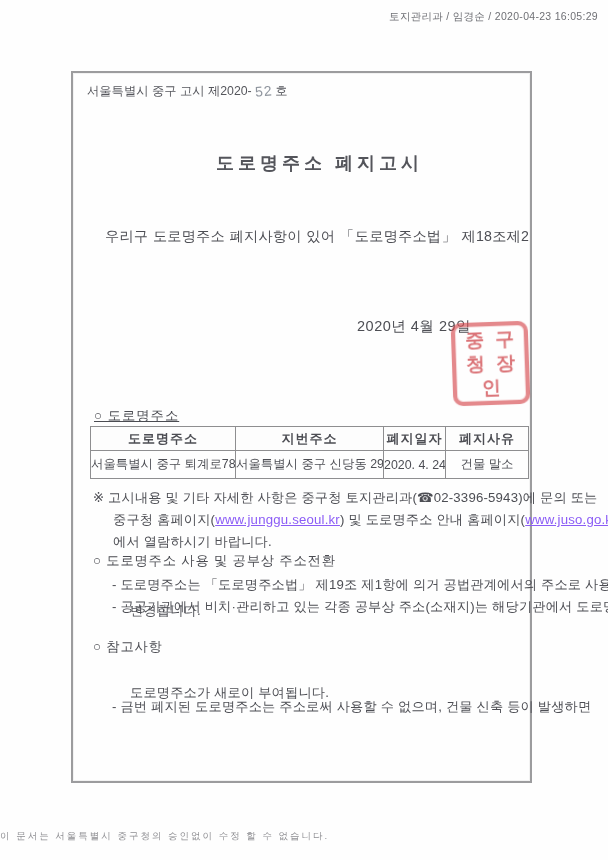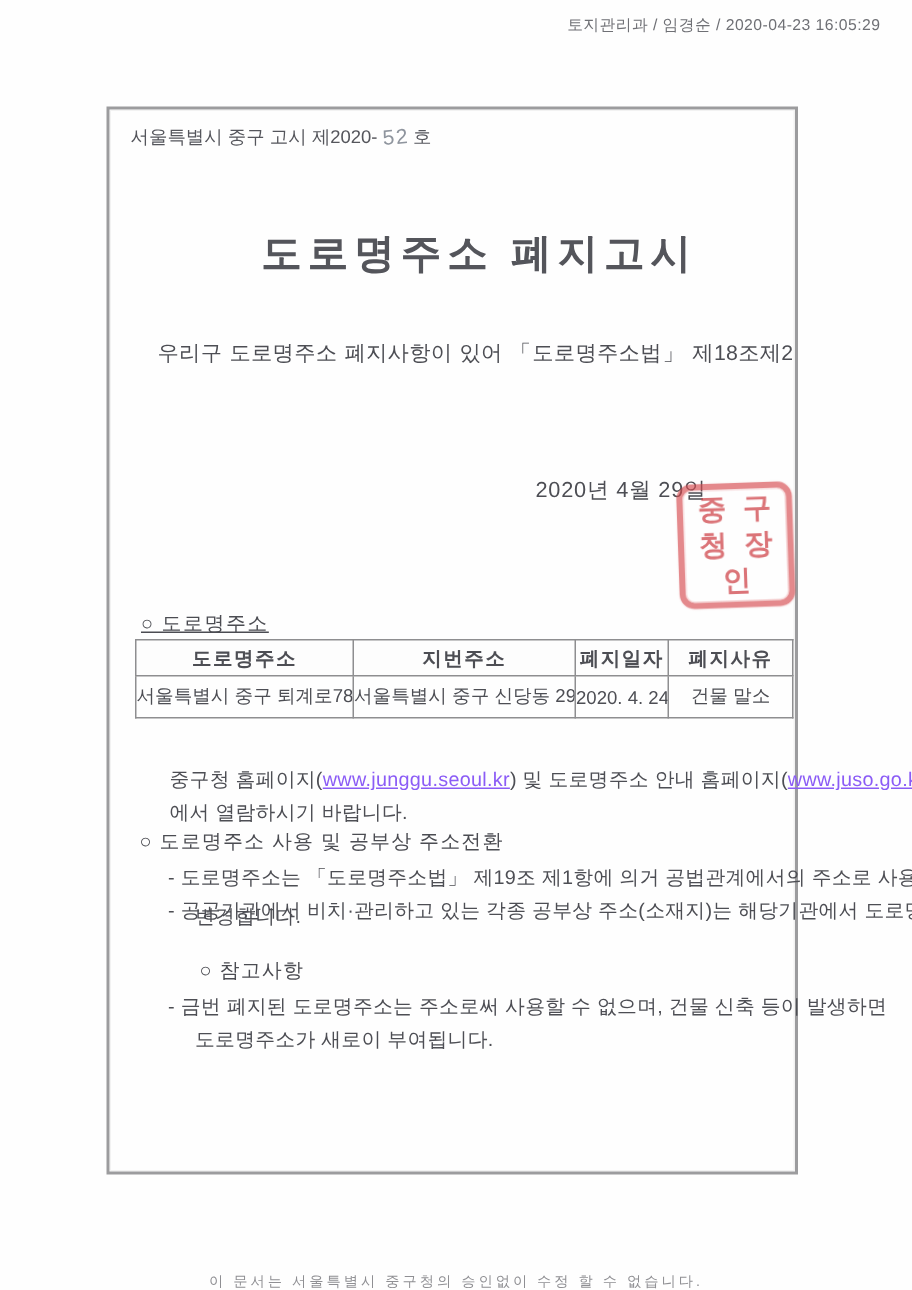--- a/index.html
+++ b/index.html
@@ -7,42 +7,42 @@
   body {
     width: 608px; height: 860px;
     font-family: "Liberation Sans", "DejaVu Sans", sans-serif;
     color: #4e4f55;
     position: relative;
     overflow: hidden;
   }
   #canvas { position: absolute; inset: 0; background: #fefefe; }
 
   .scan-info {
-    position: absolute; top: 10px; right: 21px;
+    position: absolute; top: 10px; right: 10px;
     font-size: 10.5px; color: #6f7075; letter-spacing: 0.3px;
   }
 
   .frame {
     position: absolute; left: 71px; top: 71px; width: 461px; height: 712px;
     border: 2px solid #9c9c9e;
     box-shadow: inset 0 0 0 1px #f2f2f2;
     background: transparent;
   }
 
   .abs { position: absolute; white-space: nowrap; }
 
   .notice-number { left: 87px; top: 82px; font-size: 12.3px; color: #55565c; }
   .handwritten {
     display: inline-block; transform: rotate(-5deg) translateY(1px);
     color: #8f959e; font-size: 14px; letter-spacing: 1px; margin: 0 3px;
   }
 
   .doc-title {
     left: 71px; top: 151px; width: 497px; text-align: center;
-    font-size: 27px; font-weight: 700; letter-spacing: 4px; color: #54555b;
+    font-size: 18px; font-weight: 700; letter-spacing: 4px; color: #54555b;
   }
 
   .body-par { left: 89px; top: 221px; width: 440px; }
   .body-line {
     font-size: 14.2px; color: #4d4e54; line-height: 30px;
     letter-spacing: 0.2px; white-space: nowrap;
   }
   .body-line.l1 { text-indent: 16px; text-align: justify; text-align-last: justify; white-space: normal; height: 30px; overflow: hidden; }
 
   .doc-date   { left: 357px; top: 317px; font-size: 14.5px; color: #4d4e54; letter-spacing: 0.5px; }
@@ -82,26 +82,26 @@
   .nl1 { left: 93px;  top: 487px; }
   .nl2 { left: 113px; top: 509px; }
   .nl3 { left: 113px; top: 531px; }
   .doc-link { color: #8b5cf6; text-decoration: underline; cursor: pointer; }
 
   .sec-heading { font-size: 13.3px; color: #4b4c52; font-weight: 500; letter-spacing: 0.8px; }
   .sh-usage { left: 93px; top: 552px; }
   .ui1  { left: 112px; top: 574px; }
   .ui2a { left: 112px; top: 596px; }
   .ui2b { left: 130px; top: 600px; }
-  .sh-ref { left: 93px; top: 638px; margin-left: 40px; }
-  .ri1a { left: 112px; top: 660px; }
+  .sh-ref { left: 93px; top: 638px; }
+  .ri1a { left: 112px; top: 696px; }
   .ri1b { left: 130px; top: 682px; }
 
   .page-footer {
-    position: absolute; left: 0; top: 848px; width: 608px; text-align: center;
+    position: absolute; left: 0; top: 830px; width: 608px; 
     font-size: 9.5px; color: #8f8f93; letter-spacing: 2px;
   }
 </style>
 </head>
 <body>
 
 <div id="canvas">
 
   <div class="scan-info">토지관리과 / 임경순 / 2020-04-23 16:05:29</div>
 
@@ -145,20 +145,21 @@
     <tbody>
       <tr>
         <td>서울특별시 중구 퇴계로78길 39</td>
         <td>서울특별시 중구 신당동 292-146</td>
         <td>2020. 4. 24</td>
         <td>건물 말소</td>
       </tr>
     </tbody>
   </table>
 
+  <div class="abs note-line nl1">※ 고시내용 및 기타 자세한 사항은 중구청 토지관리과(☎02-3396-5943)에 문의 또는</div>
   <div class="abs note-line nl2"><span>중구청 홈페이지(</span><span class="doc-link">www.junggu.seoul.kr</span><span>) 및 도로명주소 안내 홈페이지(</span><span class="doc-link">www.juso.go.kr</span></div>
   <div class="abs sec-heading sh-usage">○ 도로명주소 사용 및 공부상 주소전환</div>
 
   <div class="abs note-line nl3">에서 열람하시기 바랍니다.</div>
   <div class="abs note-line ui1">- 도로명주소는 「도로명주소법」 제19조 제1항에 의거 공법관계에서의 주소로 사용됩니다.</div>
   <div class="abs note-line ui2a">- 공공기관에서 비치·관리하고 있는 각종 공부상 주소(소재지)는 해당기관에서 도로명주소로</div>
   <div class="abs note-line ui2b">변경합니다.</div>
 
   <div class="abs sec-heading sh-ref">○ 참고사항</div>
   <div class="abs note-line ri1a">- 금번 폐지된 도로명주소는 주소로써 사용할 수 없으며, 건물 신축 등이 발생하면</div>

